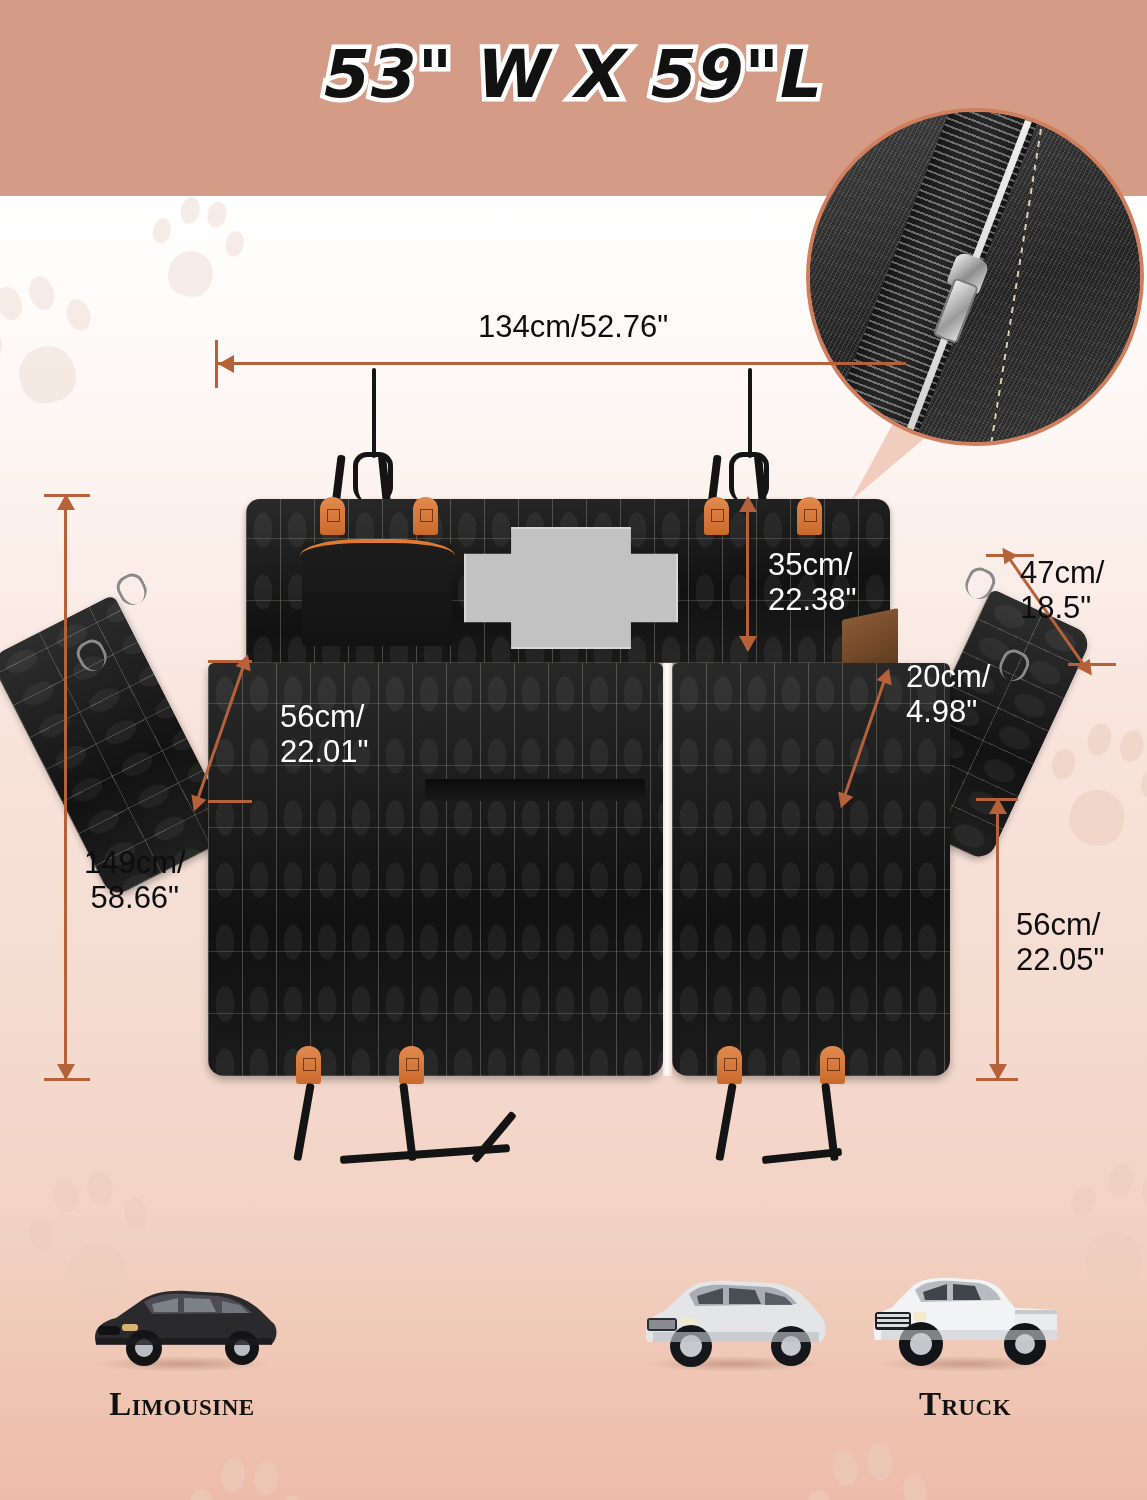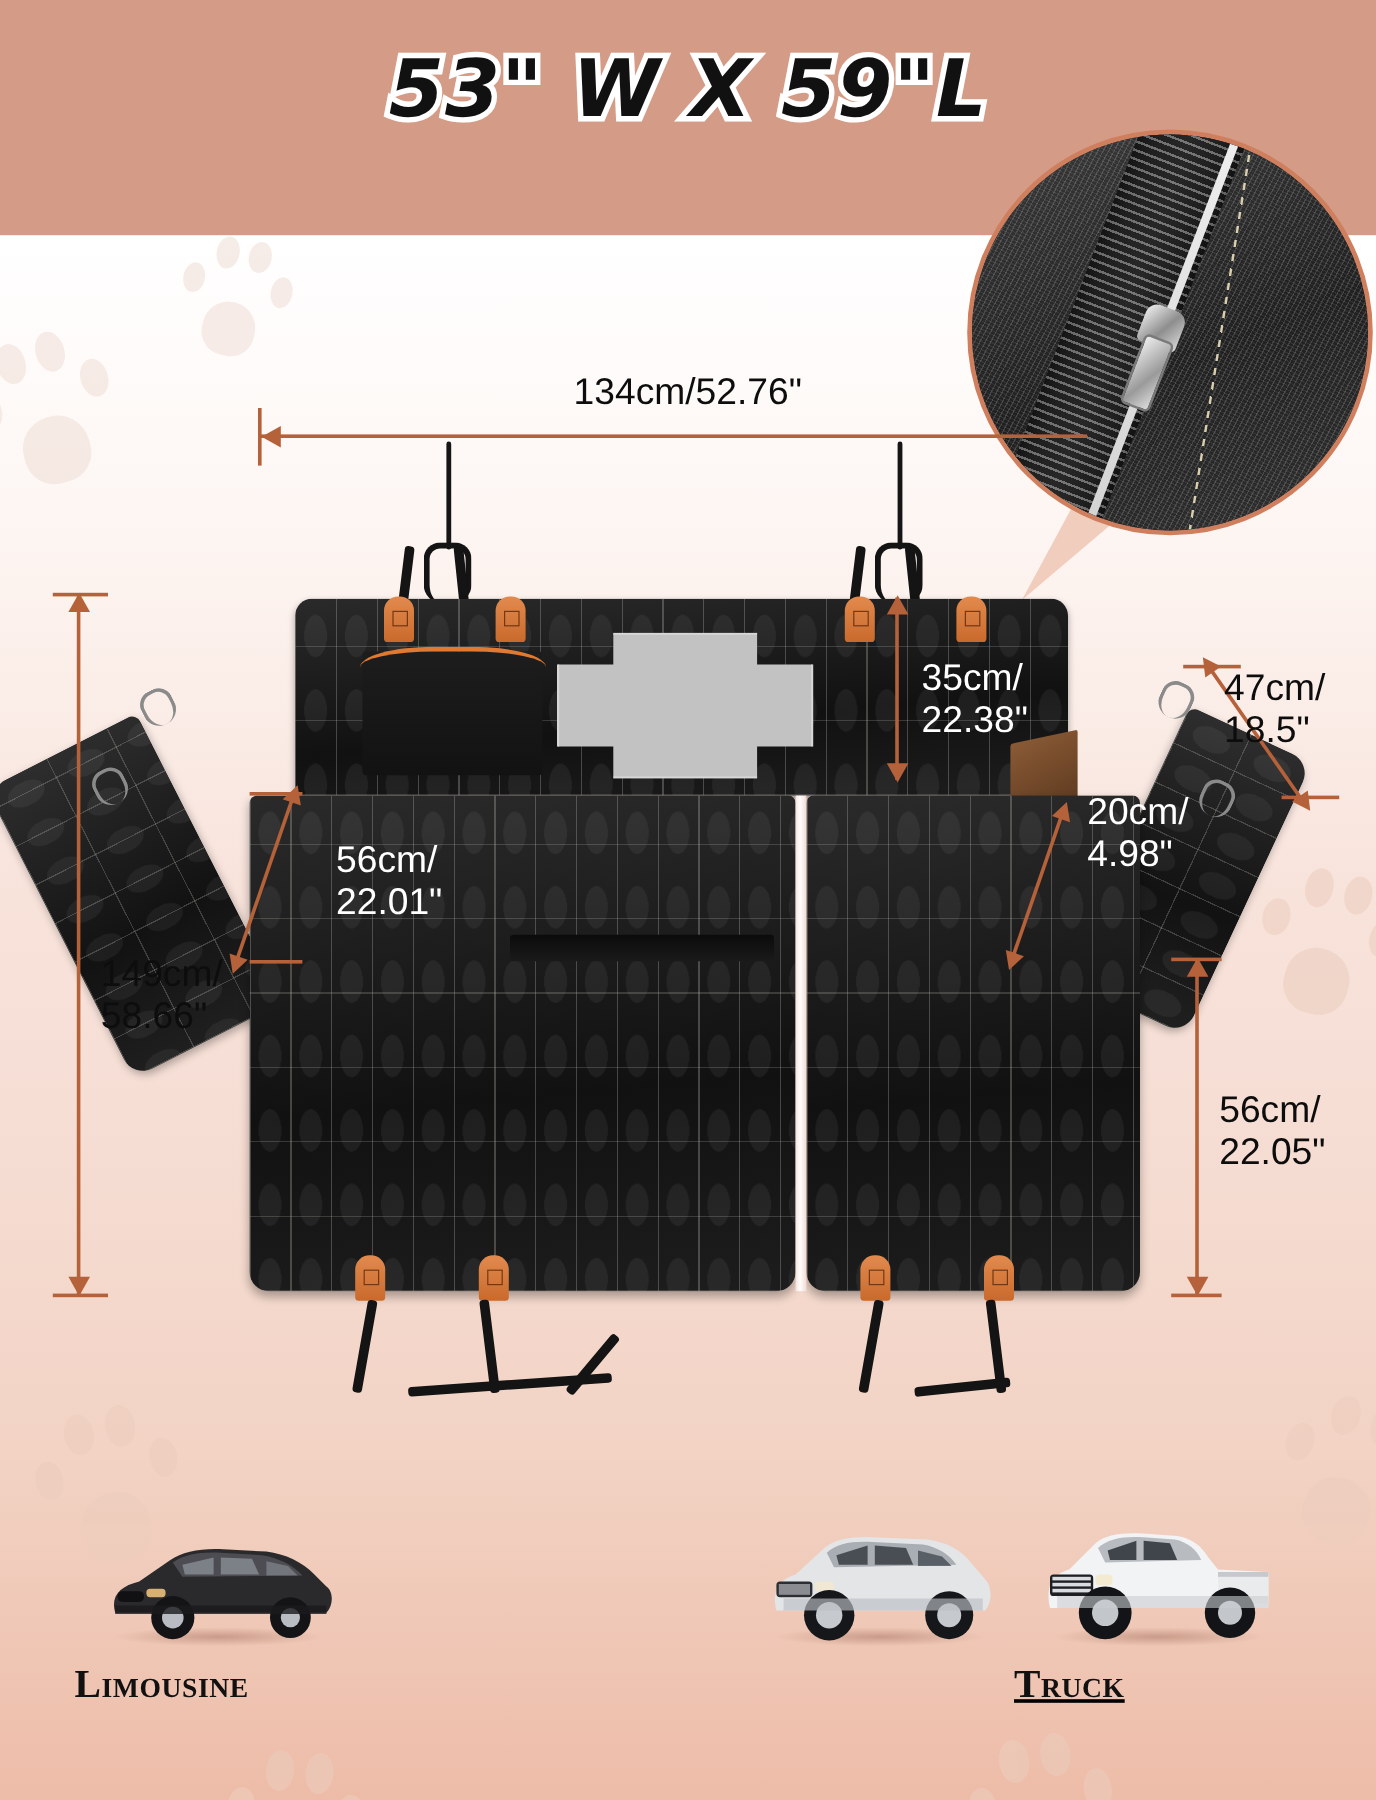--- a/index.html
+++ b/index.html
@@ -219,21 +219,21 @@
 
   
   .diag{position:absolute;transform-origin:0 50%;height:3px;background:#b5613a;}
   .diag .head{position:absolute;top:-7px;width:0;height:0;
     border-top:8px solid transparent;border-bottom:8px solid transparent;}
   .diag .head.s{left:-14px;border-right:15px solid #b5613a;}
   .diag .head.e{right:-14px;border-left:15px solid #b5613a;}
 
   
   .veh-row{position:absolute;left:0;top:1268px;width:1147px;height:200px;}
-  .veh{position:absolute;width:240px;text-align:left;}
+  .veh{position:absolute;width:240px;text-align:center;}
   .veh-img{position:relative;height:108px;margin:0 auto 10px;width:200px;}
   .veh-label{
     font-size:33px;font-weight:bold;color:#111111;
     font-family:"Liberation Serif", serif;font-variant:small-caps;letter-spacing:.5px;
   }
   .car{position:absolute;left:0;top:0;width:200px;height:108px;}
   .shadow{
     position:absolute;left:12px;bottom:4px;width:176px;height:16px;border-radius:50%;
     background:radial-gradient(ellipse at center, rgba(140,85,65,.38), rgba(140,85,65,0) 70%);
   }
@@ -396,21 +396,21 @@
         <div class="head e"></div>
     </div>
     <div class="dim-label light" style="left:280px;top:700px;">56cm/
 22.01"</div>
 
     <div class="dim-line" style="left:64px;top:496px;width:3px;height:584px;"></div>
     <div class="dim-cap" style="left:44px;top:494px;width:46px;height:3px;"></div>
     <div class="dim-cap" style="left:44px;top:1078px;width:46px;height:3px;"></div>
     <div class="arrowU" style="left:57px;top:494px;"></div>
     <div class="arrowD" style="left:57px;top:1064px;"></div>
-    <div class="dim-label" style="left:84px;top:795px;">149cm/
+    <div class="dim-label" style="left:84px;top:846px;text-align:center;">149cm/
 58.66"</div>
 
     <div class="dim-line" style="left:996px;top:800px;width:3px;height:280px;"></div>
     <div class="dim-cap" style="left:976px;top:798px;width:42px;height:3px;"></div>
     <div class="dim-cap" style="left:976px;top:1078px;width:42px;height:3px;"></div>
     <div class="arrowU" style="left:989px;top:798px;"></div>
     <div class="arrowD" style="left:989px;top:1064px;"></div>
     <div class="dim-label" style="left:1016px;top:908px;">56cm/
 22.05"</div>
   </div>
@@ -453,21 +453,21 @@
           <rect x="46" y="50" width="16" height="8" rx="3" fill="#f0e8d2"></rect>
           <circle cx="58" cy="78" r="21" fill="#15171a"></circle>
             <circle cx="58" cy="78" r="11" fill="#c6c9ce"></circle>
           <circle cx="158" cy="78" r="20" fill="#15171a"></circle>
             <circle cx="158" cy="78" r="10" fill="#c6c9ce"></circle>
           <path d="M20 64 L186 64 L186 74 L20 74 Z" fill="#bcc0c5" opacity=".65"></path>
         </svg>
       </div>
     </div>
 
-    <div class="veh" style="left:845px;text-decoration:underline;">
+    <div class="veh" style="left:845px;">
       <div class="veh-img">
         <div class="shadow"></div>
         <svg class="car" viewBox="0 0 200 108">
           <path d="M10 72 C6 54 12 44 26 40 L48 18 C56 11 70 9 88 10 L116 12 C128 14 136 20 142 30 L150 40 L192 42 L192 72 Z" fill="#f2f3f4"></path>
           <path d="M50 22 C58 14 72 12 88 13 L114 15 C124 17 132 23 136 32 L56 34 Z" fill="#b8bcc1"></path>
           <path d="M58 24 L82 16 L82 32 L60 32 Z" fill="#2f343b" opacity=".88"></path>
           <path d="M88 16 L110 18 L116 32 L88 32 Z" fill="#2f343b" opacity=".88"></path>
           <rect x="150" y="42" width="42" height="26" fill="#eaebec"></rect>
           <rect x="150" y="42" width="42" height="4" fill="#c5c8cc"></rect>
           <rect x="10" y="44" width="36" height="18" rx="3" fill="#1d1f23"></rect>

